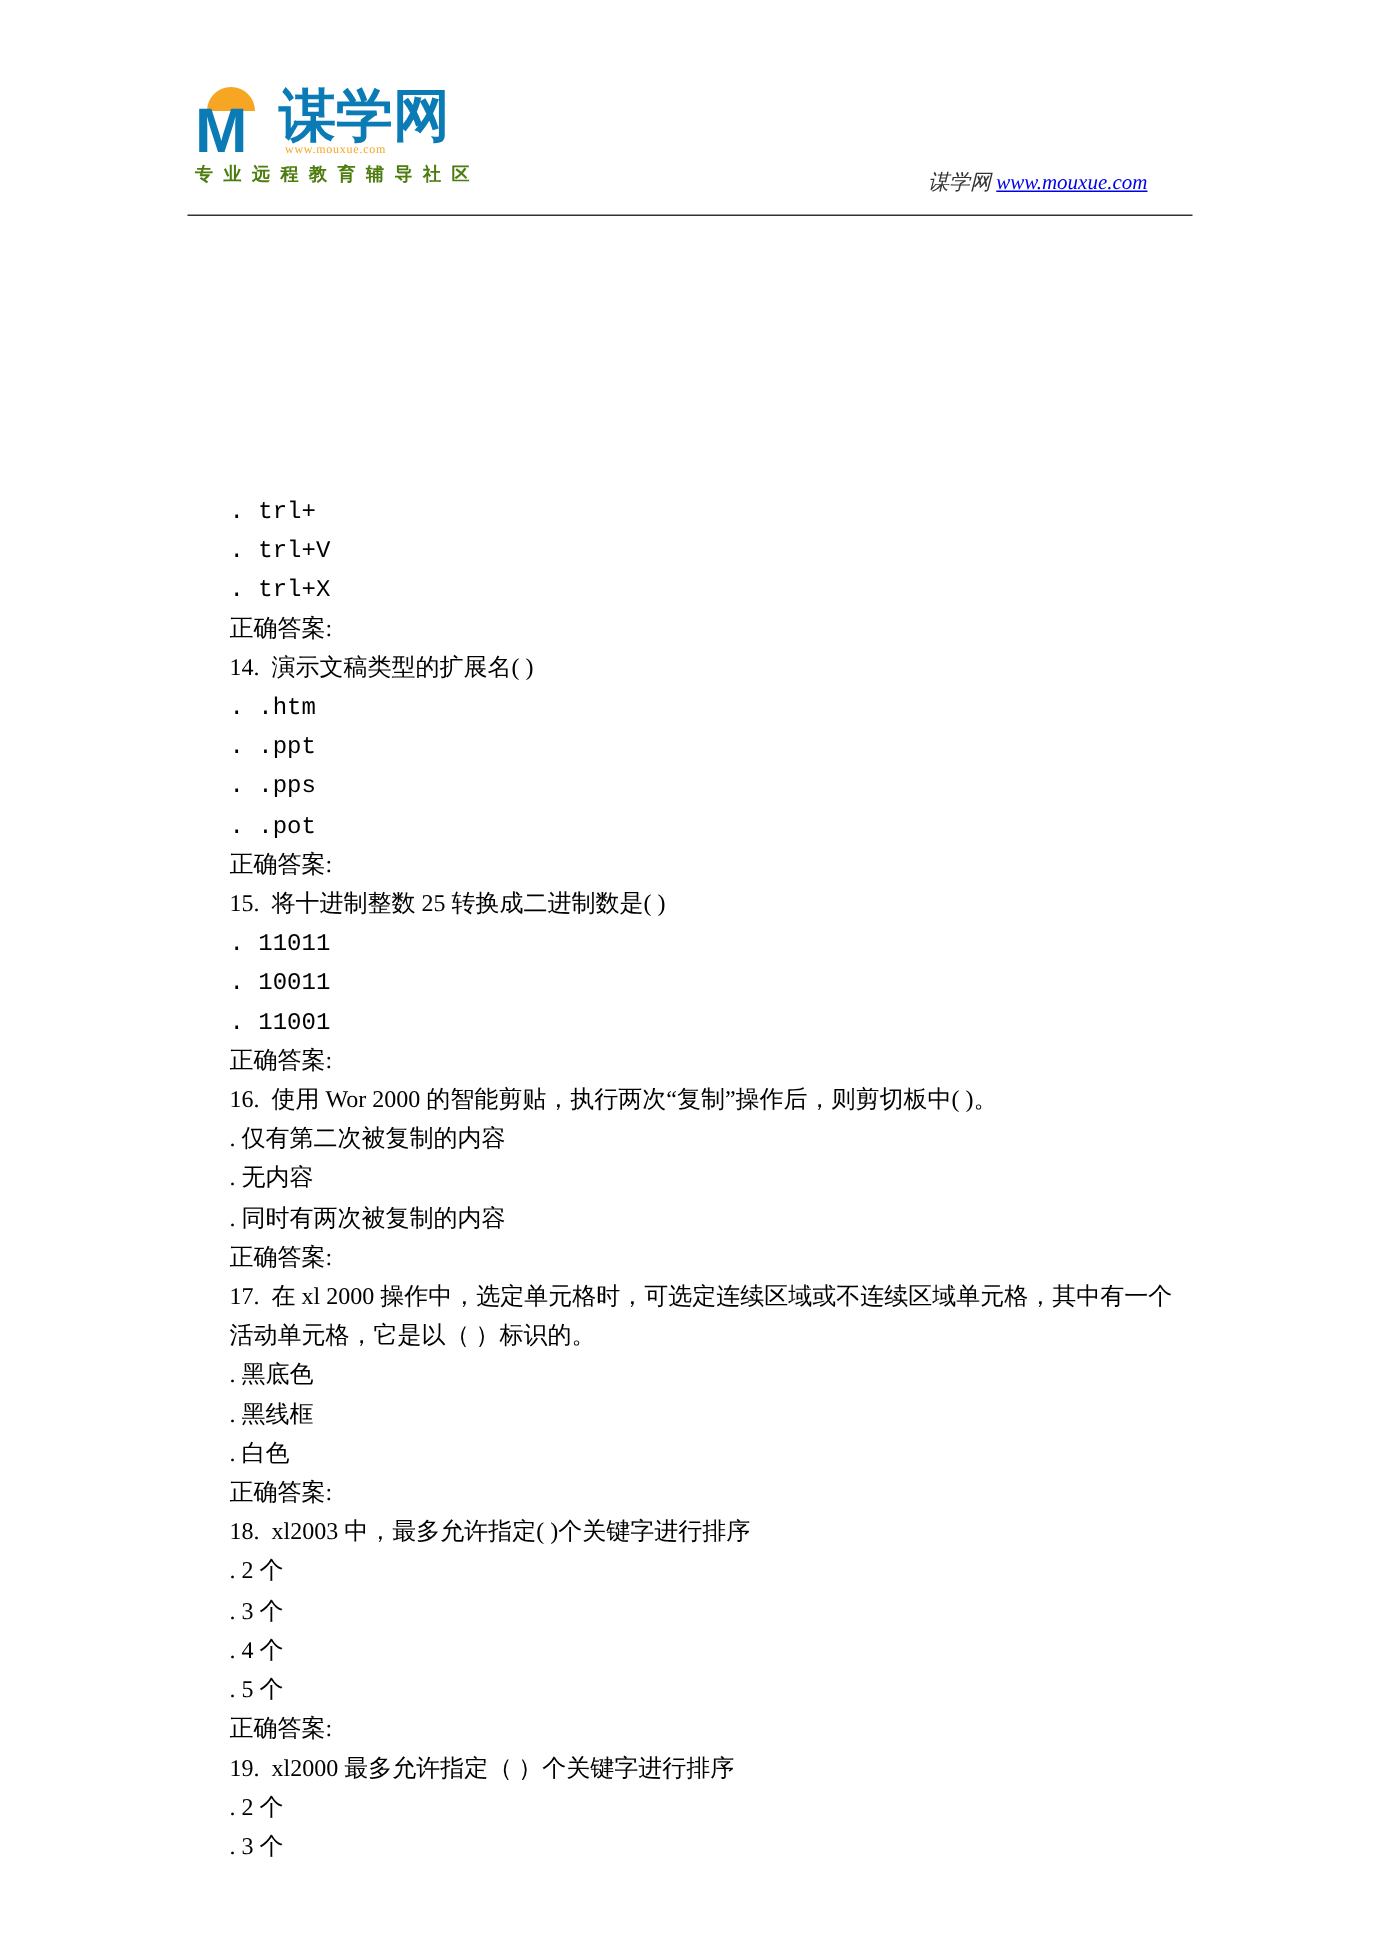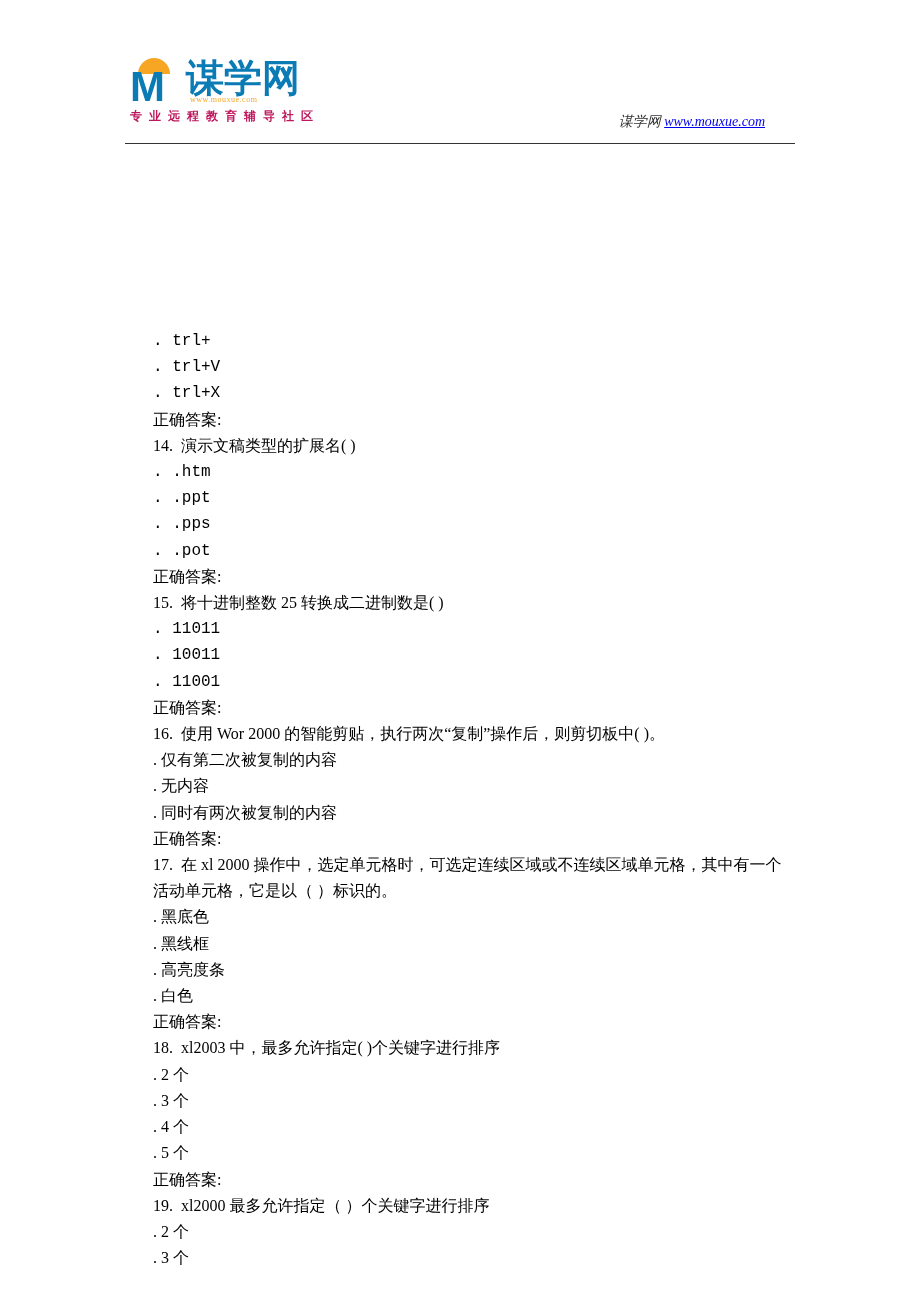--- a/index.html
+++ b/index.html
@@ -57,21 +57,21 @@
     font-size: 8px;
     color: #f6a623;
     letter-spacing: 0.5px;
     margin-top: -2px;
     margin-left: 4px;
   }
   .logo-tag {
     font-family: "Microsoft YaHei", sans-serif;
     font-size: 12px;
     font-weight: 700;
-    color: #be185d;
+    color: #4d7c0f;
     letter-spacing: 7px;
     margin-top: 4px;
   }
   .header-right {
     position: absolute;
     right: 155px;
     top: 113px;
     font-size: 14px;
     font-style: italic;
   }
@@ -132,21 +132,20 @@
     <p class="mono">. 11001</p>
     <p>正确答案:</p>
     <p>16.  使用 Wor 2000 的智能剪贴，执行两次“复制”操作后，则剪切板中( )。</p>
     <p>. 仅有第二次被复制的内容</p>
     <p>. 无内容</p>
     <p>. 同时有两次被复制的内容</p>
     <p>正确答案:</p>
     <p>17.  在 xl 2000 操作中，选定单元格时，可选定连续区域或不连续区域单元格，其中有一个活动单元格，它是以（ ）标识的。</p>
     <p>. 黑底色</p>
     <p>. 黑线框</p>
-    <p>. 高亮度条</p>
     <p>. 白色</p>
     <p>正确答案:</p>
     <p>18.  xl2003 中，最多允许指定( )个关键字进行排序</p>
     <p>. 2 个</p>
     <p>. 3 个</p>
     <p>. 4 个</p>
     <p>. 5 个</p>
     <p>正确答案:</p>
     <p>19.  xl2000 最多允许指定（ ）个关键字进行排序</p>
     <p>. 2 个</p>

